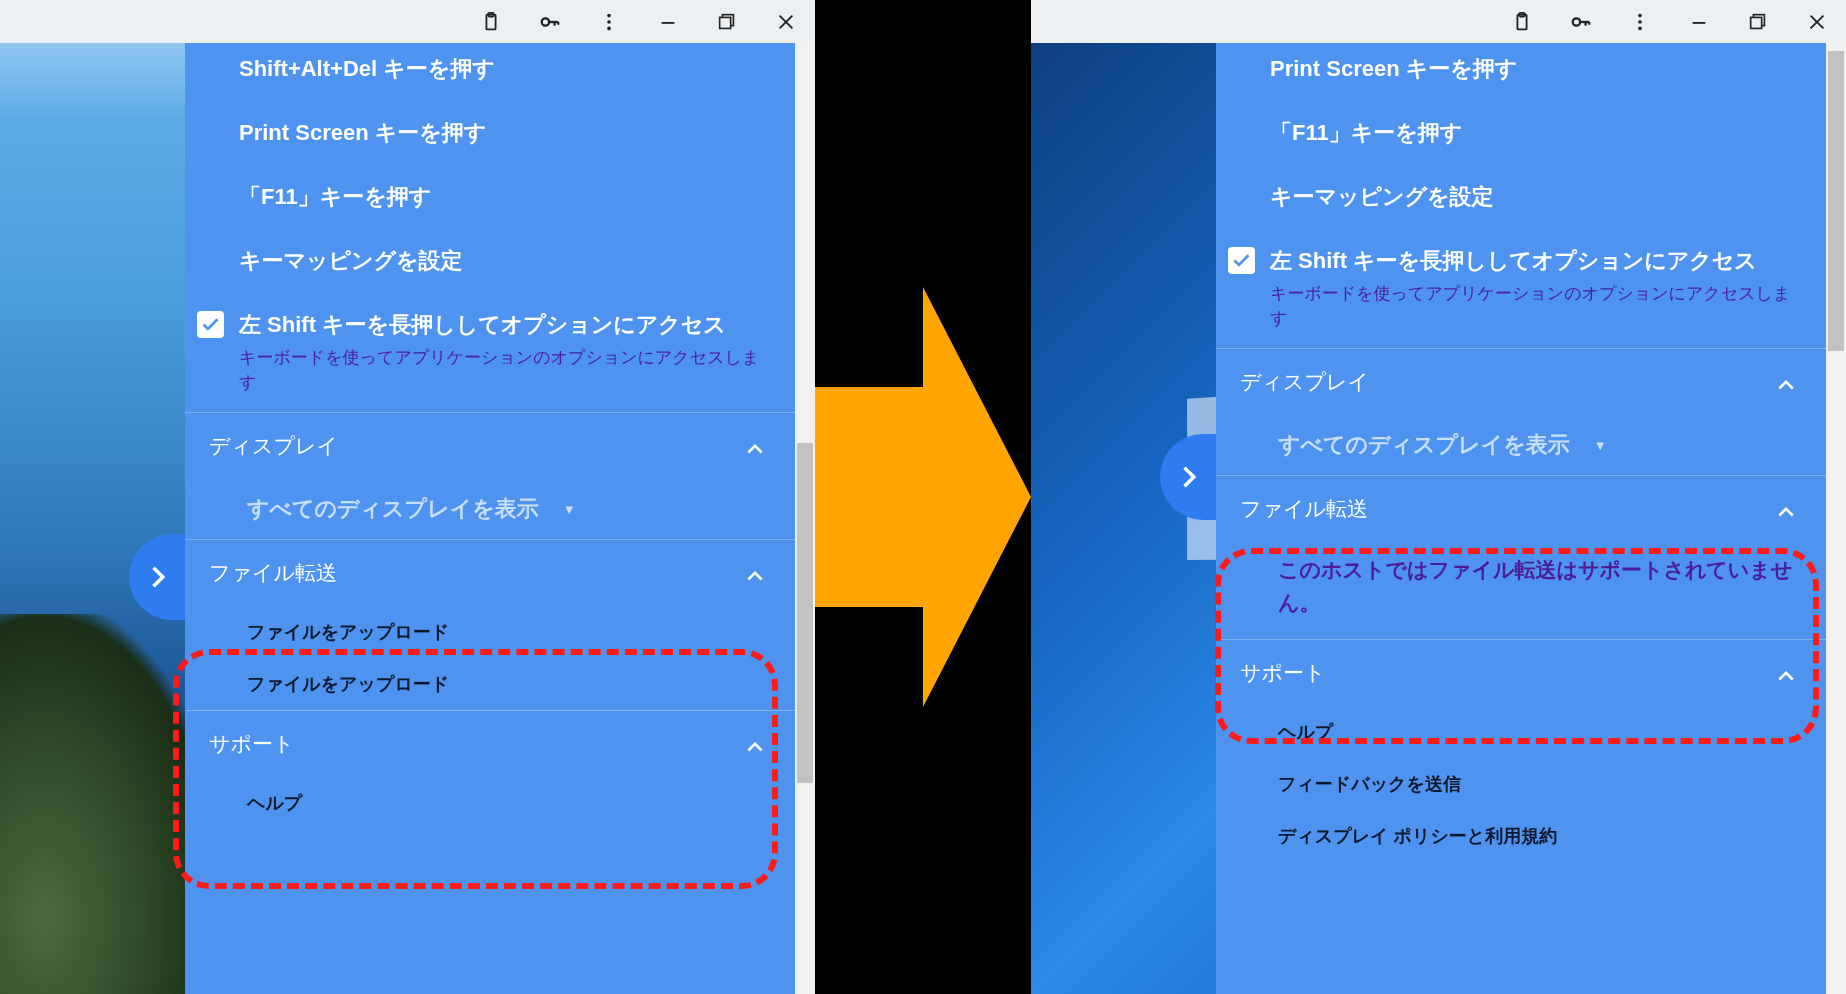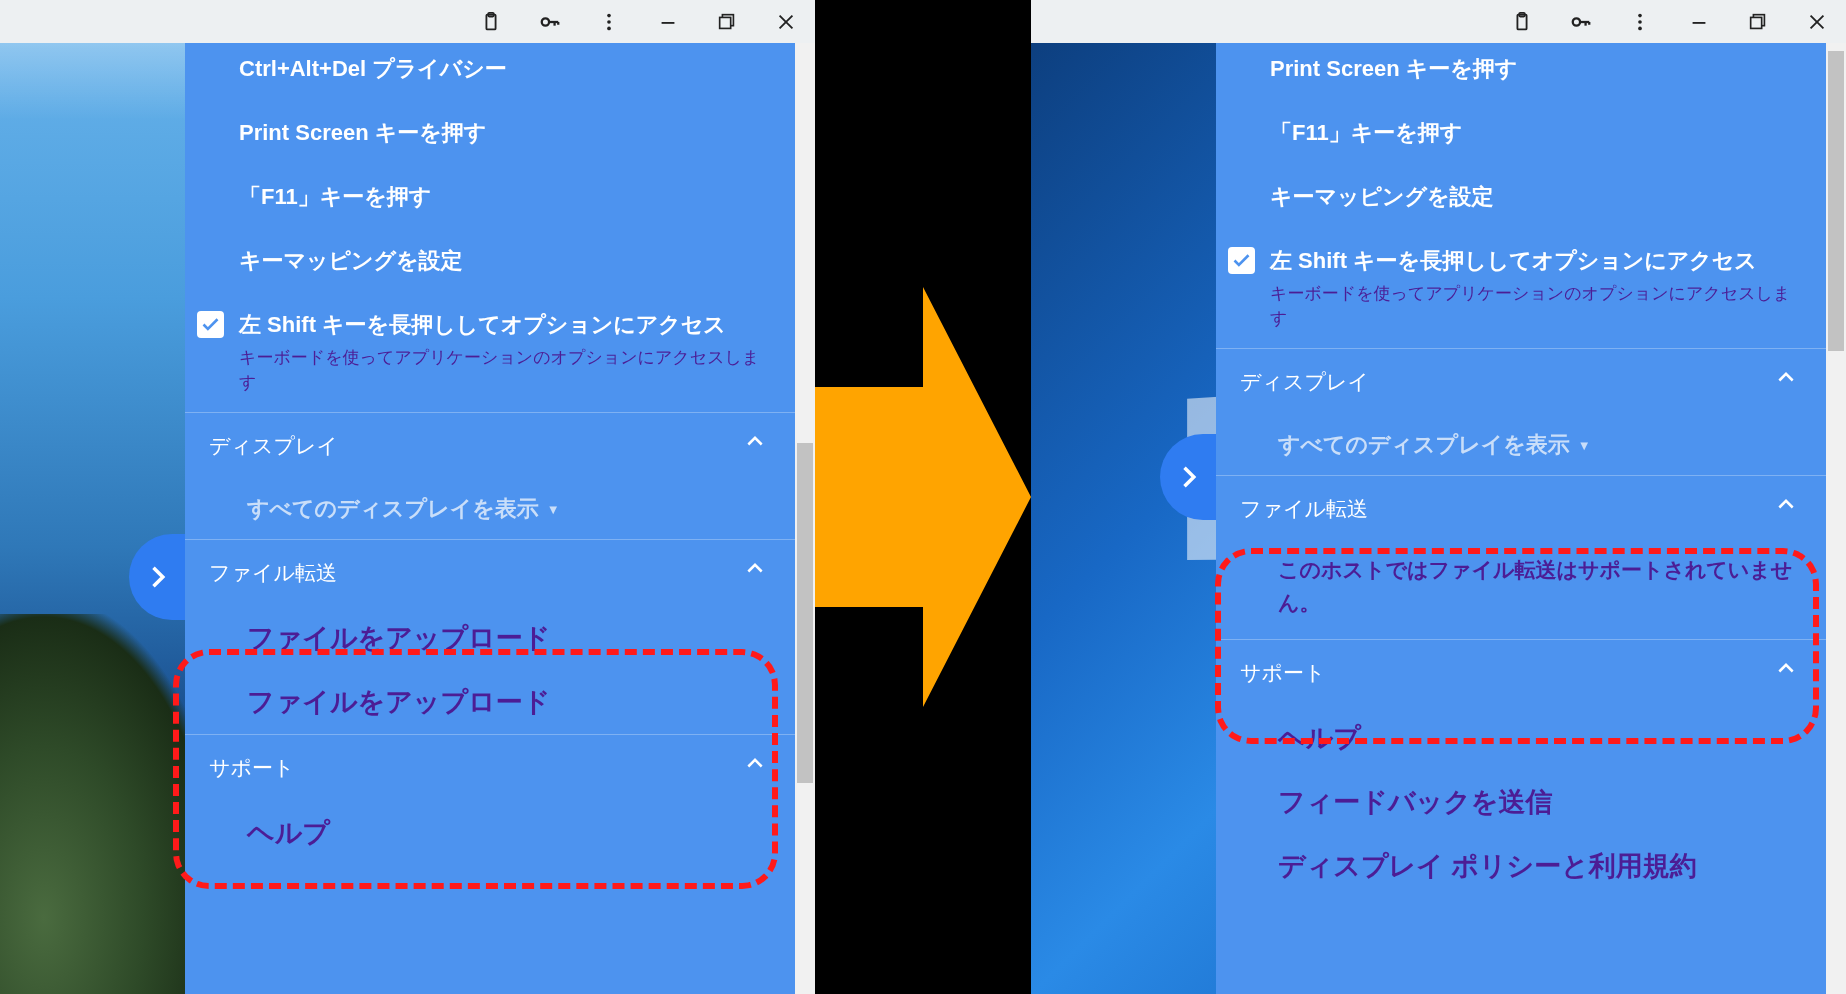--- a/index.html
+++ b/index.html
@@ -84,34 +84,34 @@
 }
 .menu-item .sub {
   font-size: 17px; font-weight: 400; color: #4c1d95; margin-top: 6px; line-height: 1.45;
 }
 .chk {
   position: absolute; left: 12px; top: 18px; width: 27px; height: 27px;
   background: #fff; border-radius: 4px; display: flex; align-items: center; justify-content: center;
 }
 .chk svg { width: 21px; height: 21px; stroke: #4d93ef; stroke-width: 3; fill: none; }
 .sect-head {
-  display: flex; align-items: flex-start; justify-content: space-between;
+  display: flex; align-items: flex-end; justify-content: space-between;
   padding: 19px 30px 19px 24px; font-size: 21px; font-weight: 400;
   border-top: 1px solid rgba(255,255,255,0.28);
   cursor: pointer;
 }
 .sect-head .caret { width: 20px; height: 20px; }
 .sect-sub {
   padding: 15px 30px 15px 62px; font-size: 22px; font-weight: 700;
-  color: #c9def9; cursor: pointer; display: flex; align-items: center; gap: 8px;
+  color: #c9def9; cursor: pointer; display: flex; align-items: center; gap: 24px;
 }
 .sect-sub.dim { color: #c9def9; }
 .sect-sub .tri { font-size: 13px; color: #c9def9; }
 .plain-sub {
-  padding: 14px 20px 14px 62px; font-size: 27px; font-weight: 700; color: #4c1d95;
+  padding: 14px 20px 14px 62px; font-size: 18px; font-weight: 700; color: #0f172a;
   cursor: pointer;
 }
 .msg {
   padding: 12px 30px 20px 62px; font-size: 21px; font-weight: 700; color: #4c1d95;
   line-height: 1.55;
 }
 
 
 .handle {
   position: absolute; top: 50%; transform: translateY(-50%);
@@ -189,21 +189,21 @@
   </div>
 
   <div class="handle" style="top:58%">
     <svg viewBox="0 0 24 24">
         <path d="M9 4l8 8-8 8" fill="none" stroke="#fff" stroke-width="3"></path>
       </svg>
   </div>
 
   <div class="panel">
     <div class="panel-inner" style="top:-6px">
-      <div class="menu-item">Ctrl+Alt+Del プライバシー</div>
+      <div class="menu-item">Shift+Alt+Del キーを押す</div>
       <div class="menu-item">Print Screen キーを押す</div>
       <div class="menu-item">「F11」キーを押す</div>
       <div class="menu-item">キーマッピングを設定</div>
       <div class="menu-item">
         <div class="chk">
             <svg viewBox="0 0 24 24">
               <path d="M4 12l5 5 11-11"></path>
             </svg>
           </div>
         <span>左 Shift キーを長押ししてオプションにアクセス</span>

